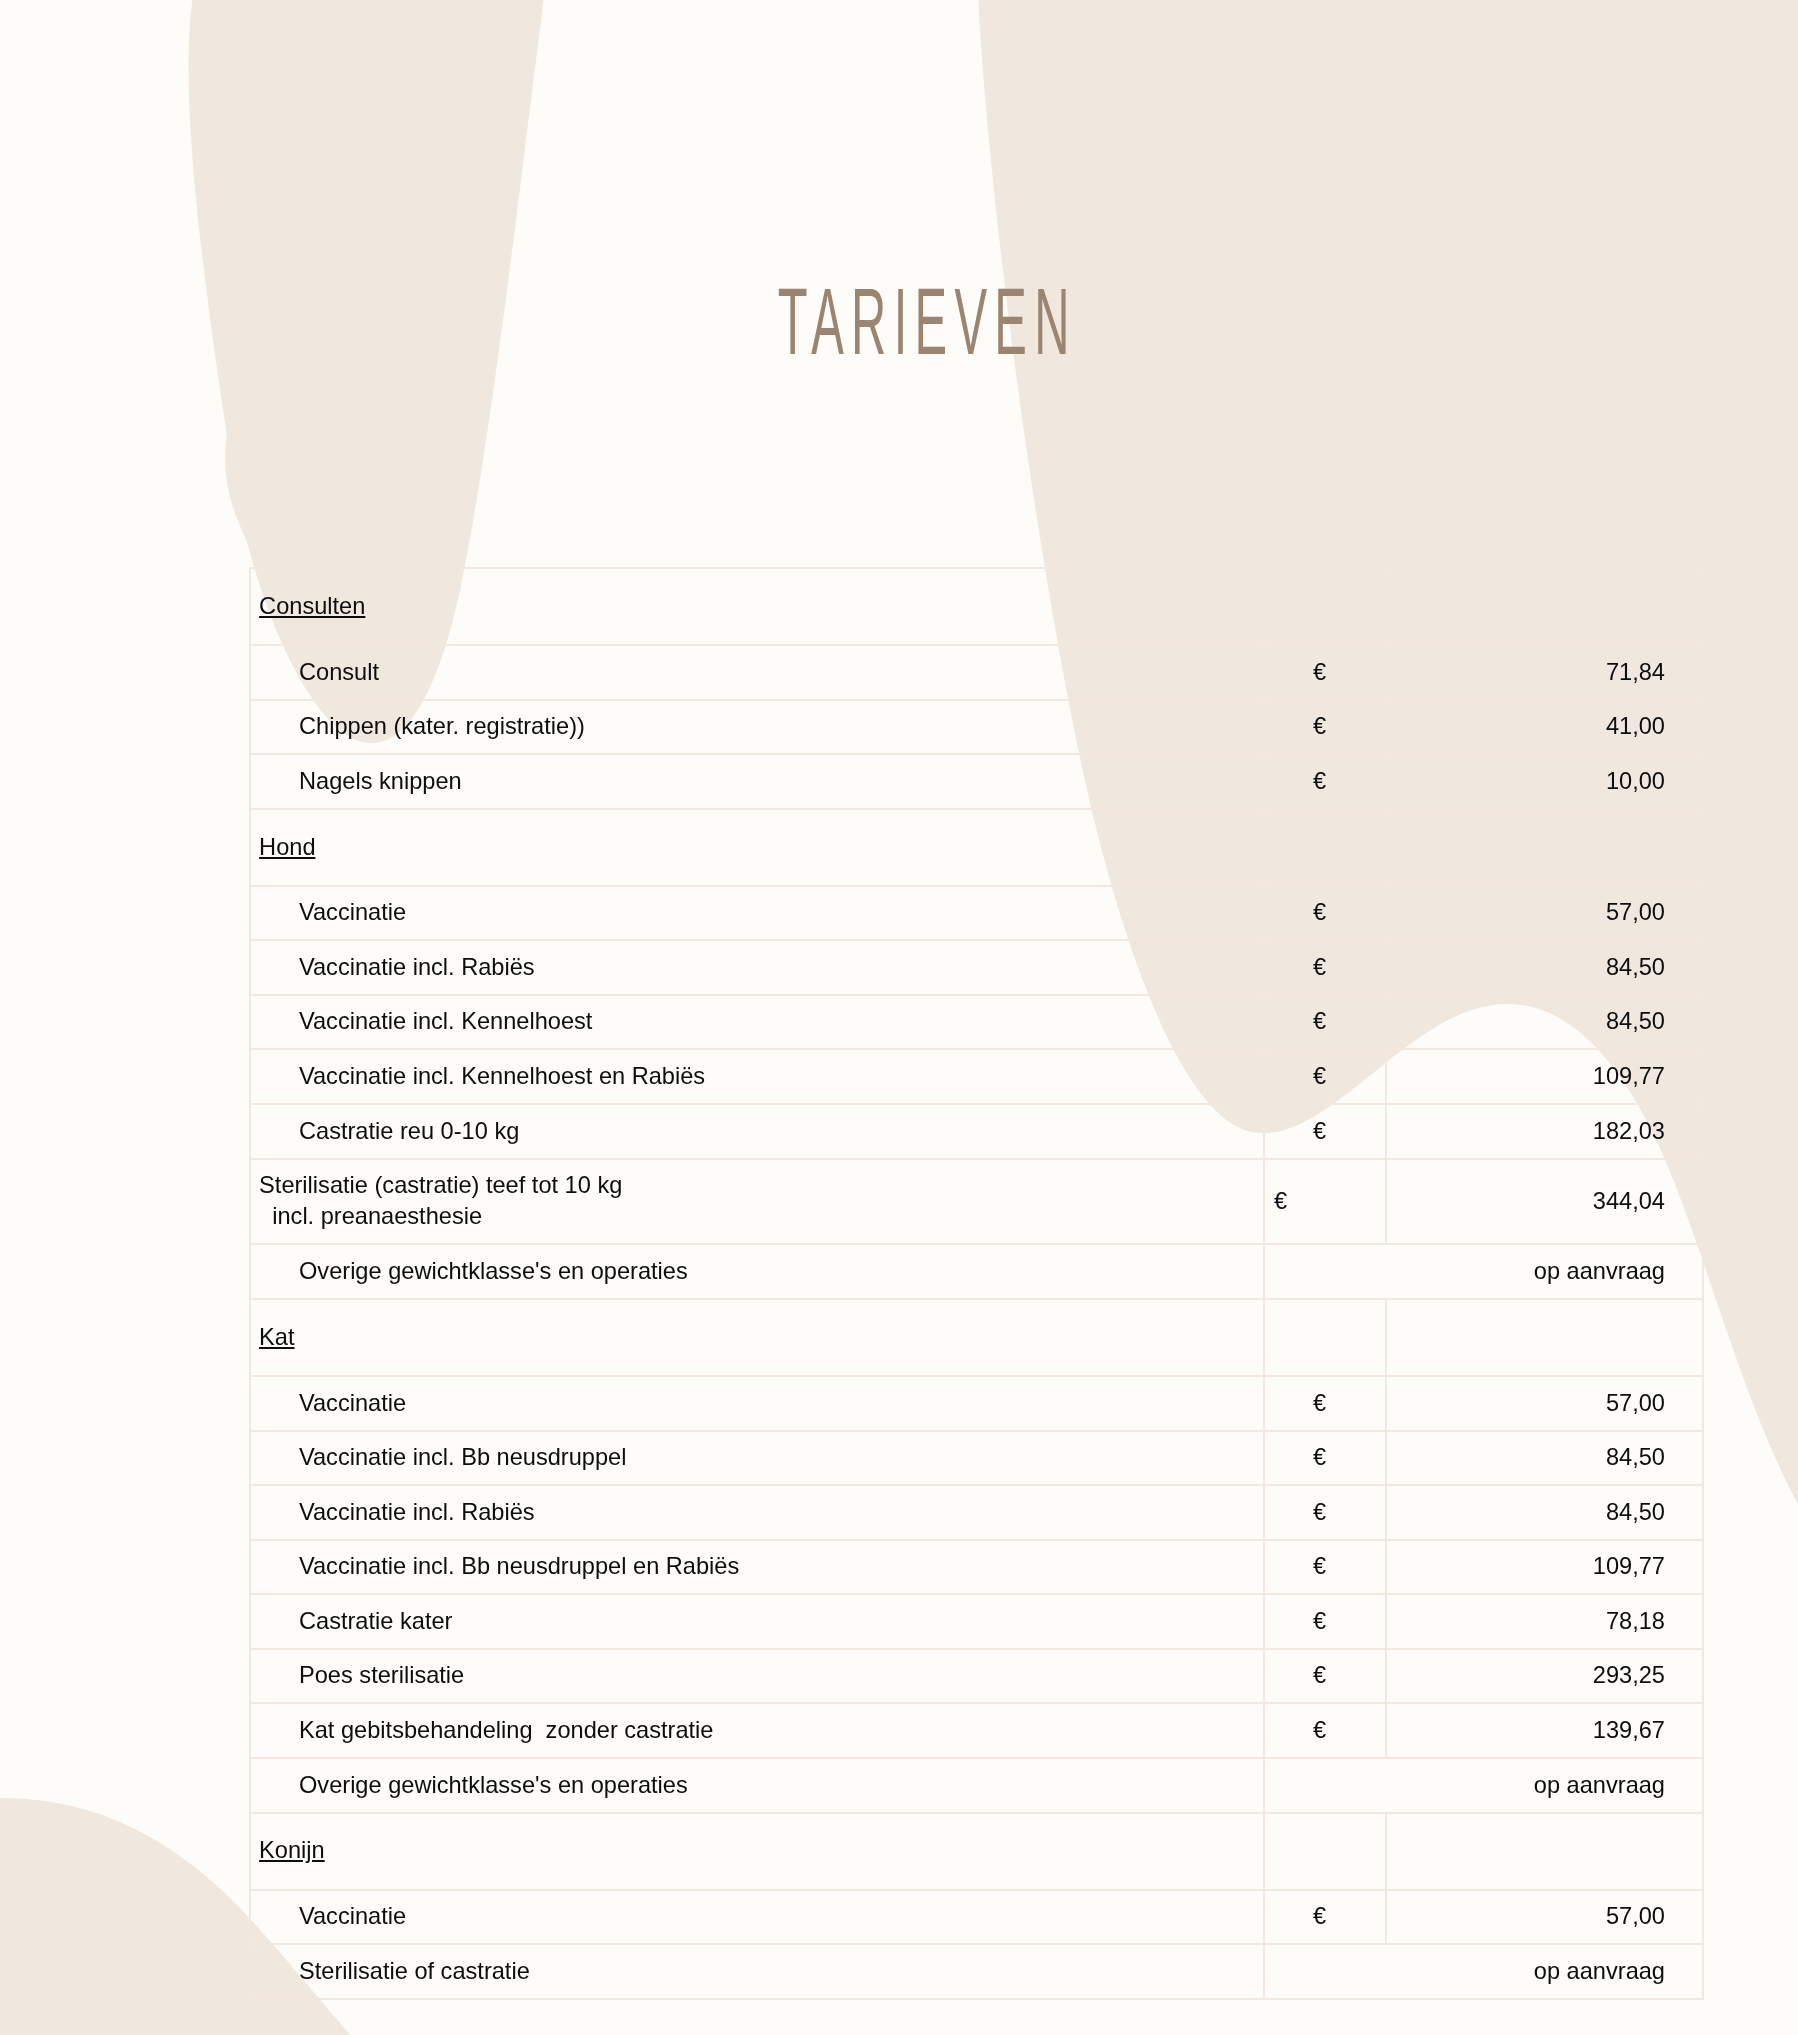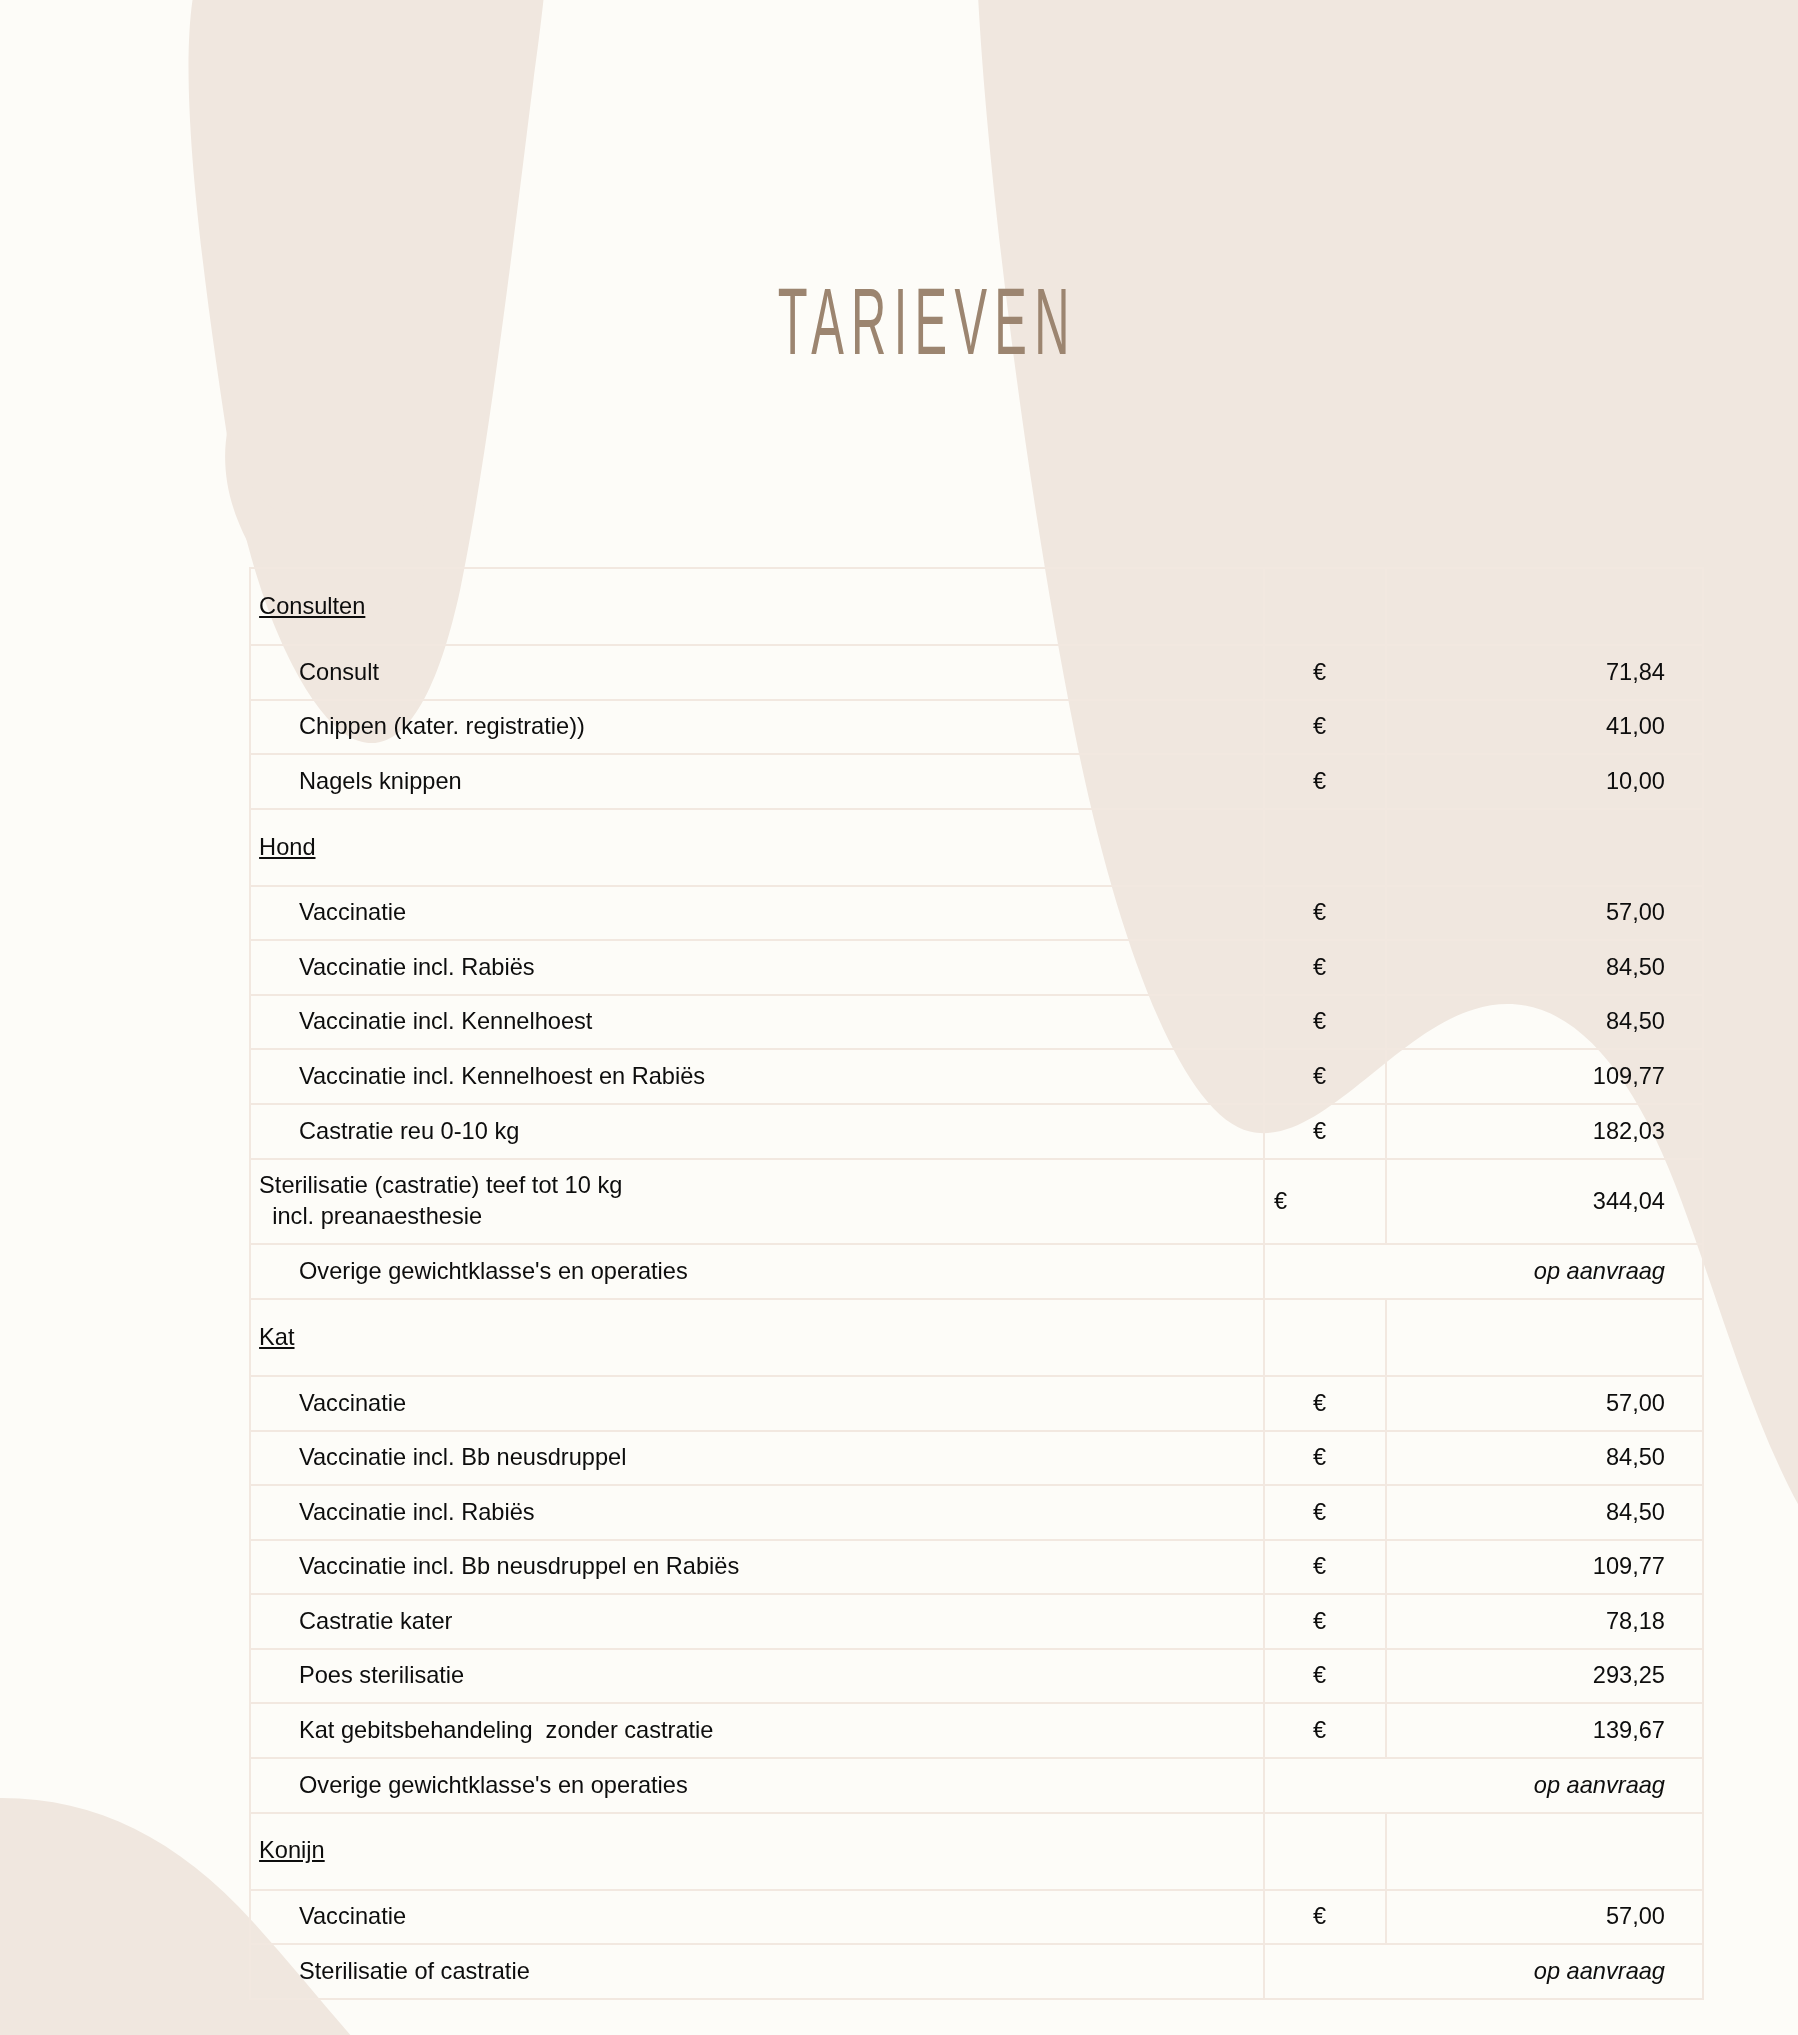--- a/index.html
+++ b/index.html
@@ -87,21 +87,20 @@
     border-right: none;
   }
   td.amt {
     padding: 10.6px 37px 10.6px 0;
     text-align: right;
     border-left: none;
   }
   td.price-span {
     padding: 10.6px 37px 10.6px 0;
     text-align: right;
-    font-style: italic;
   }
 
   tr.r-tall td { height: 77px; text-decoration: underline; }
   tr.r-std td  { height: 41px; padding-left: 48px; }
   tr.r-two td  { height: 77px; }
 </style>
 </head>
 <body>
 
 <div id="page">

